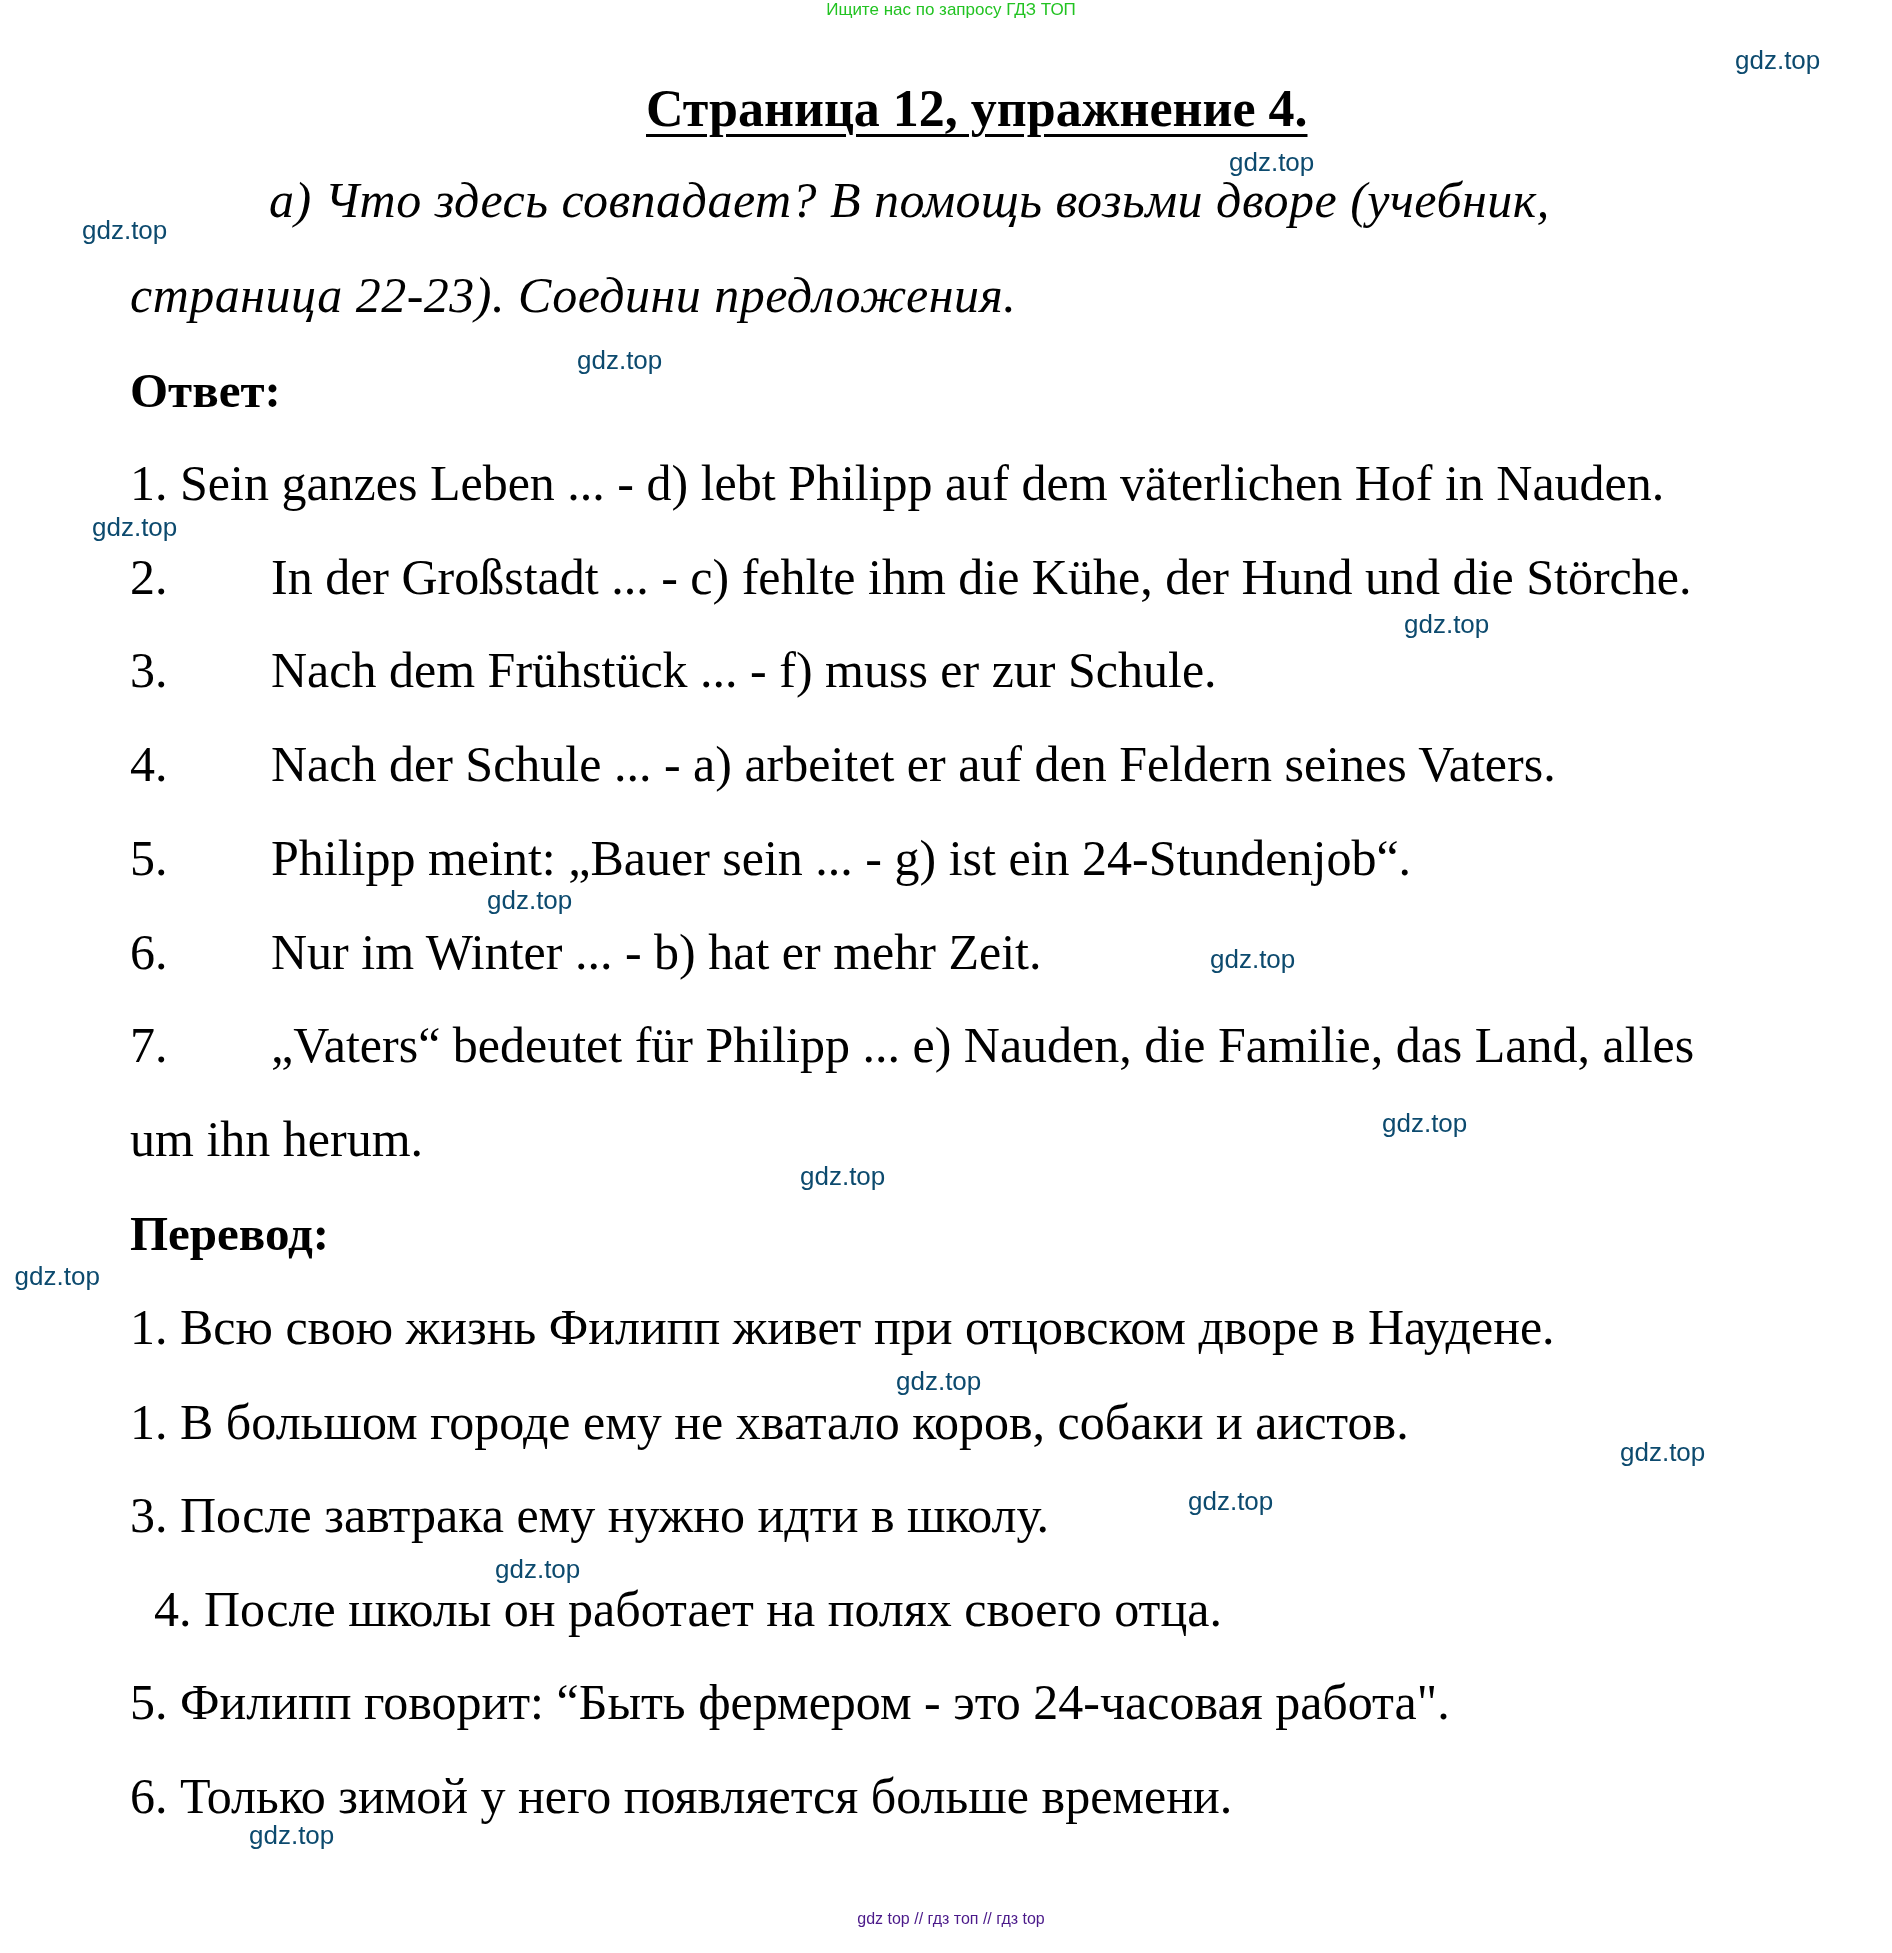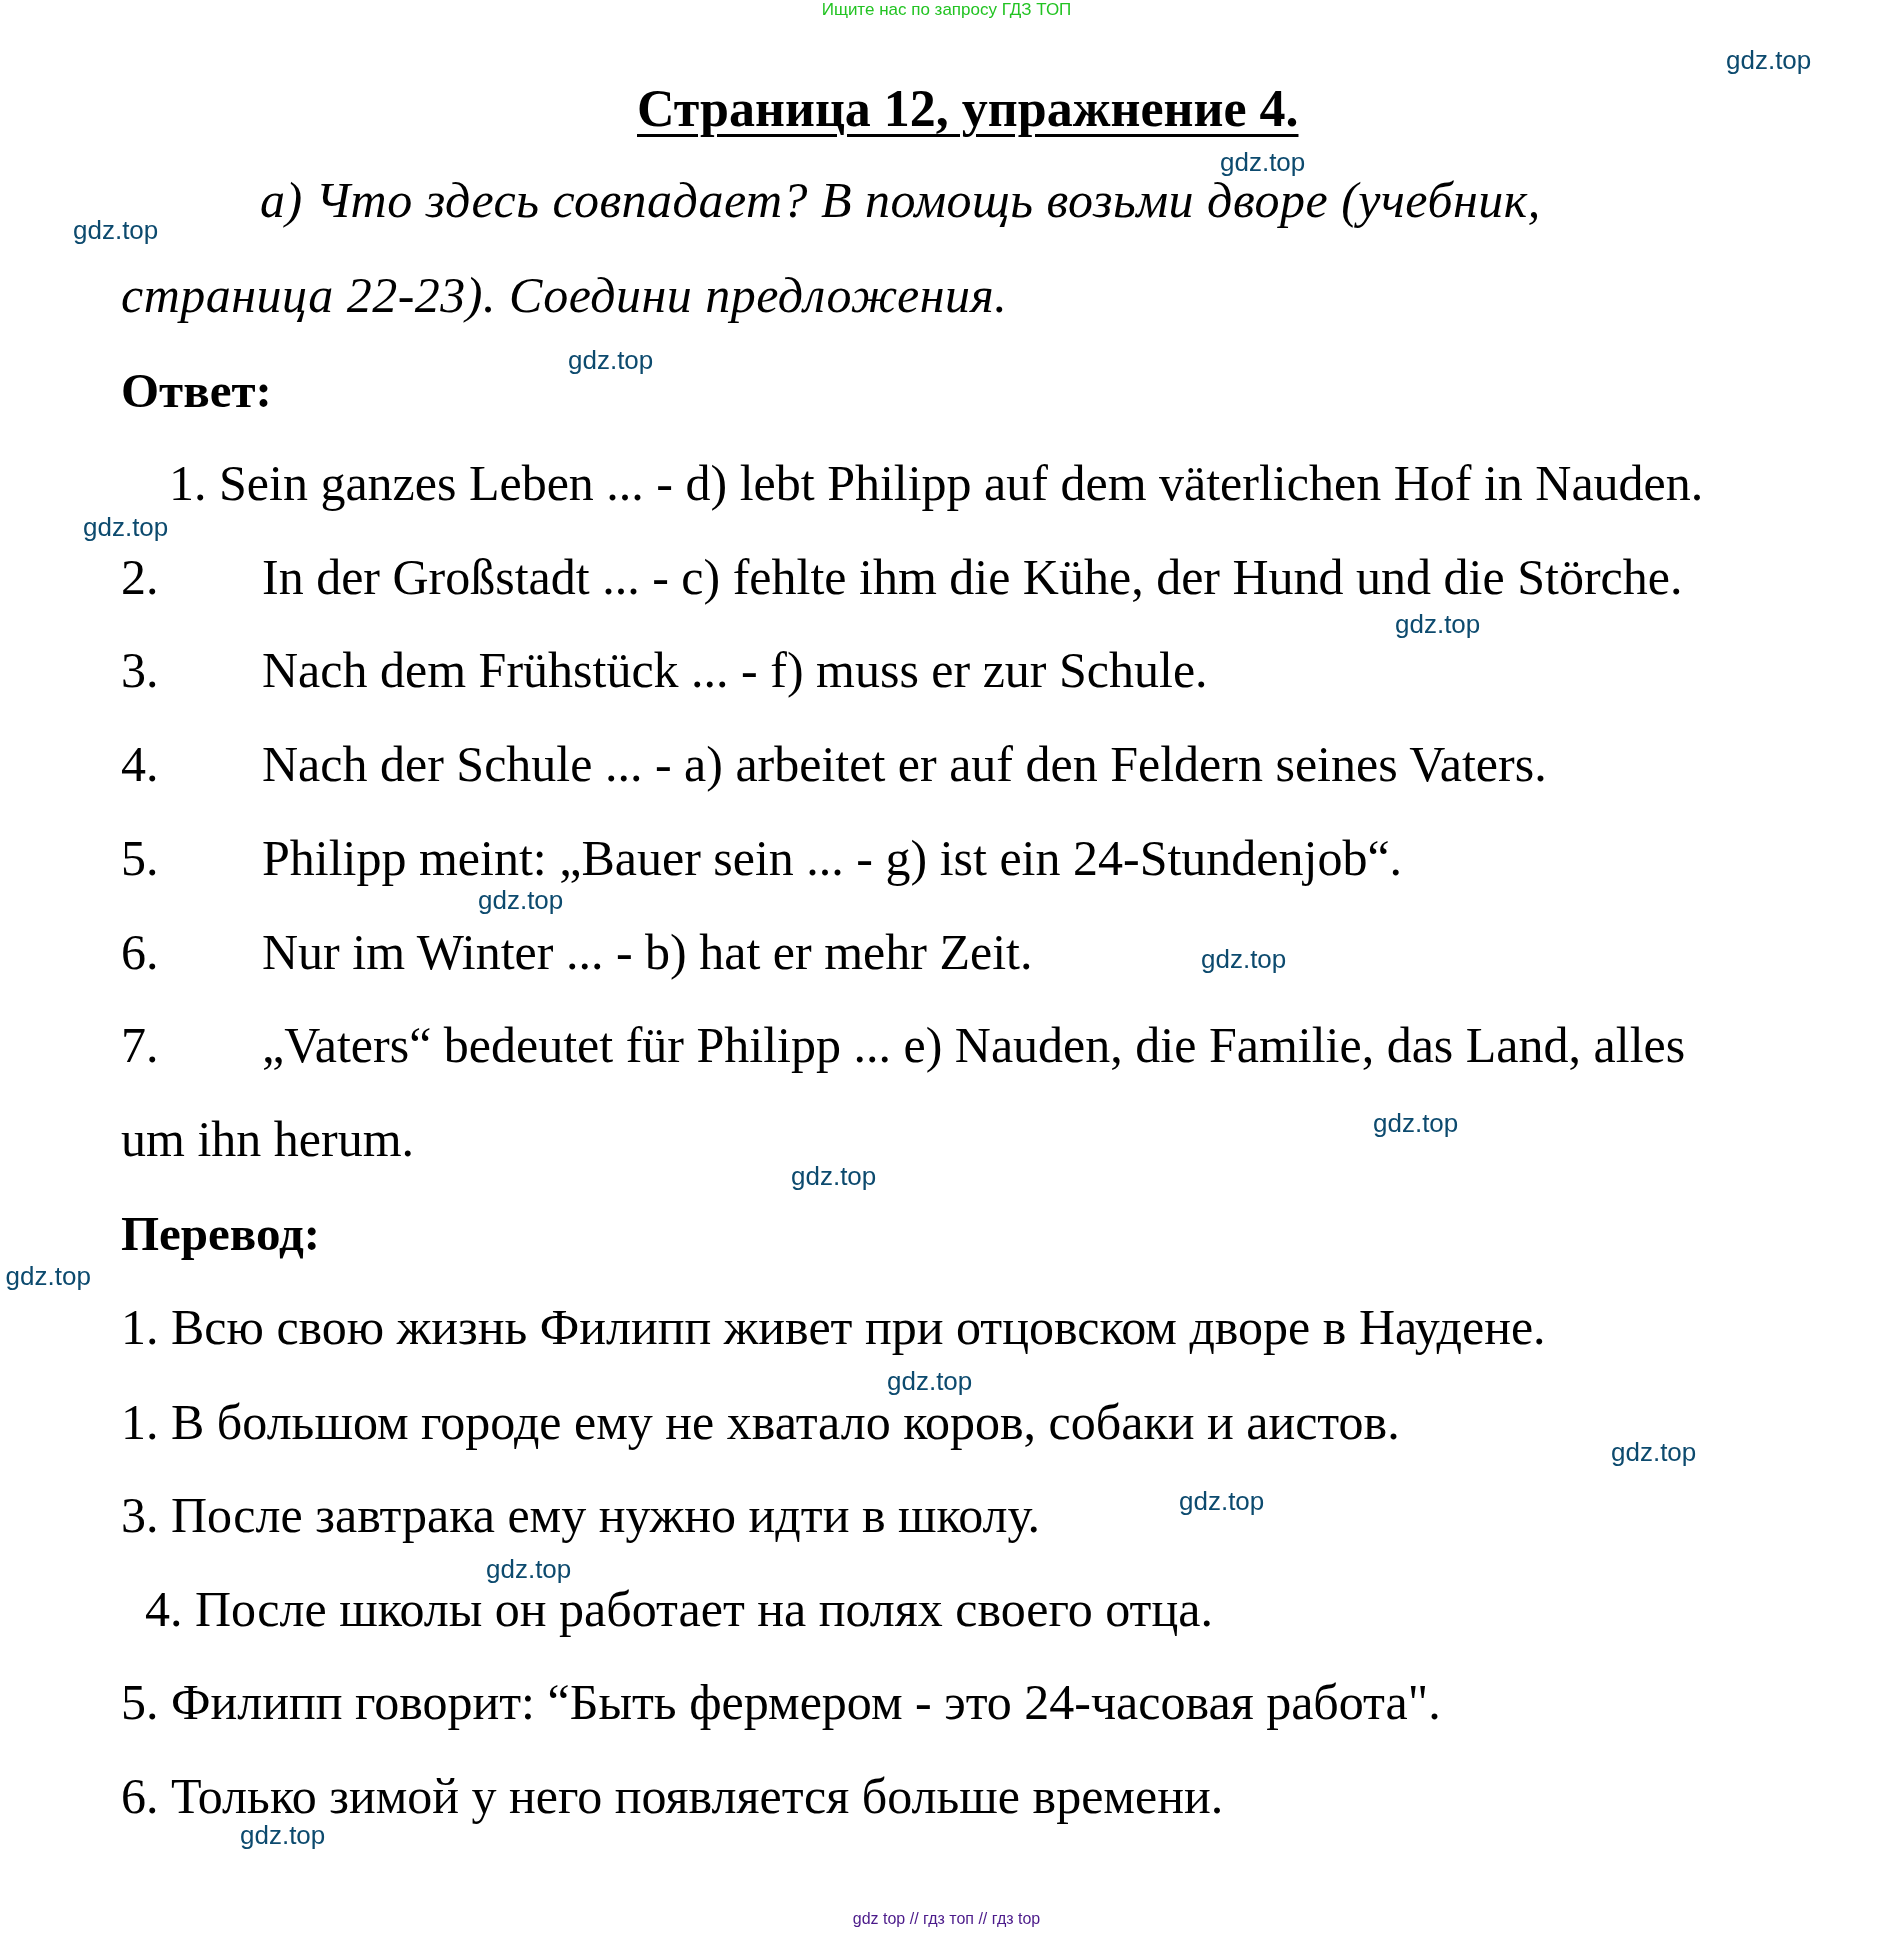--- a/index.html
+++ b/index.html
@@ -1,17 +1,17 @@
 <!DOCTYPE html>
 <html style="font-size:15px"><head>
 <meta charset="utf-8">
 <style>
   html, body { margin: 0; padding: 0; background: #ffffff; }
   body { width: 1893px; height: 1954px; position: relative; overflow: hidden; }
-  .abs { position: absolute; white-space: nowrap; }
+  .abs { position: absolute; white-space: nowrap; padding-left: 9px; }
   .banner { font-family: "Liberation Sans", sans-serif; font-size: 17px; color: #22c322; left: 0; right: 0; top: 0; text-align: center; }
   .title { font-family: "Liberation Serif", serif; font-size: 52px; color: #000; text-decoration: underline; text-decoration-thickness: 2.8px; text-underline-offset: 7.5px; left: 637px; top: 79px; font-weight: bold; }
   .task { font-family: "Liberation Serif", serif; font-style: italic; font-size: 50px; color: #000; letter-spacing: 0.5px; }
   .heading { font-family: "Liberation Serif", serif; font-weight: bold; font-size: 49px; color: #000; }
   .line { font-family: "Liberation Serif", serif; font-size: 50px; color: #000; }
   .num { display: inline-block; }
   .num-wide { display: inline-block; width: 141px; }
   .wm { font-family: "Liberation Sans", sans-serif; font-size: 26px; color: #0c4a6e; }
   .footer { font-family: "Liberation Sans", sans-serif; font-size: 16px; color: #4b1a8a; left: 0; right: 0; top: 1910px; text-align: center; }
 </style>
@@ -20,21 +20,21 @@
 
 <div class="abs banner">Ищите нас по запросу ГДЗ ТОП</div>
 
 <div class="abs title">Страница 12, упражнение 4.</div>
 
 <div class="abs task" style="left:260px; top:171px;">а) Что здесь совпадает? В помощь возьми дворе (учебник,</div>
 <div class="abs task" style="left:121px; top:266px;">страница 22-23). Соедини предложения.</div>
 
 <div class="abs heading" style="left:121px; top:362px;">Ответ:</div>
 
-<div class="abs line" style="left:121px; top:454px;margin-left:48px;">
+<div class="abs line" style="left:121px; top:454px;">
   <span class="num">1.</span>
   <span>Sein ganzes Leben ... - d) lebt Philipp auf dem väterlichen Hof in Nauden.</span>
 </div>
 <div class="abs line" style="left:121px; top:548px;">
   <span class="num-wide">2.</span><span>In der Großstadt ... - c) fehlte ihm die Kühe, der Hund und die Störche.</span>
 </div>
 <div class="abs line" style="left:121px; top:641px;">
   <span class="num-wide">3.</span><span>Nach dem Frühstück ... - f) muss er zur Schule.</span>
 </div>
 <div class="abs line" style="left:121px; top:735px;">

